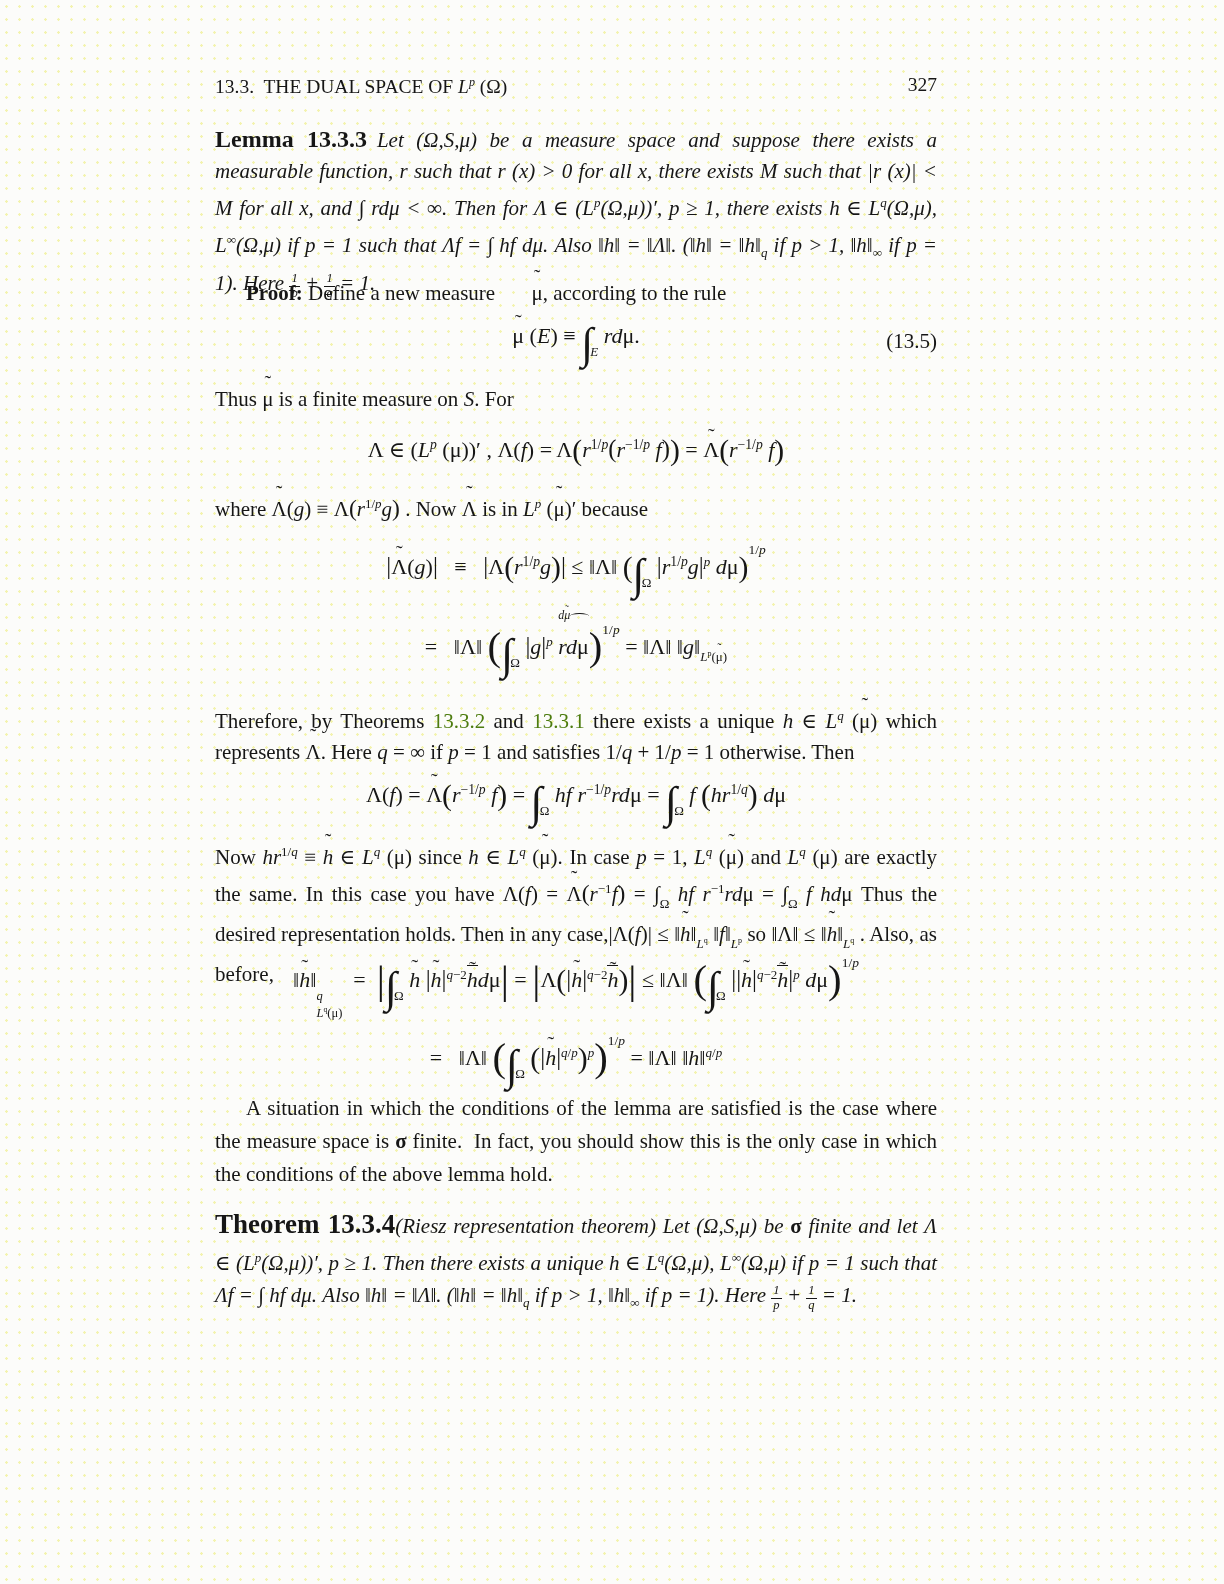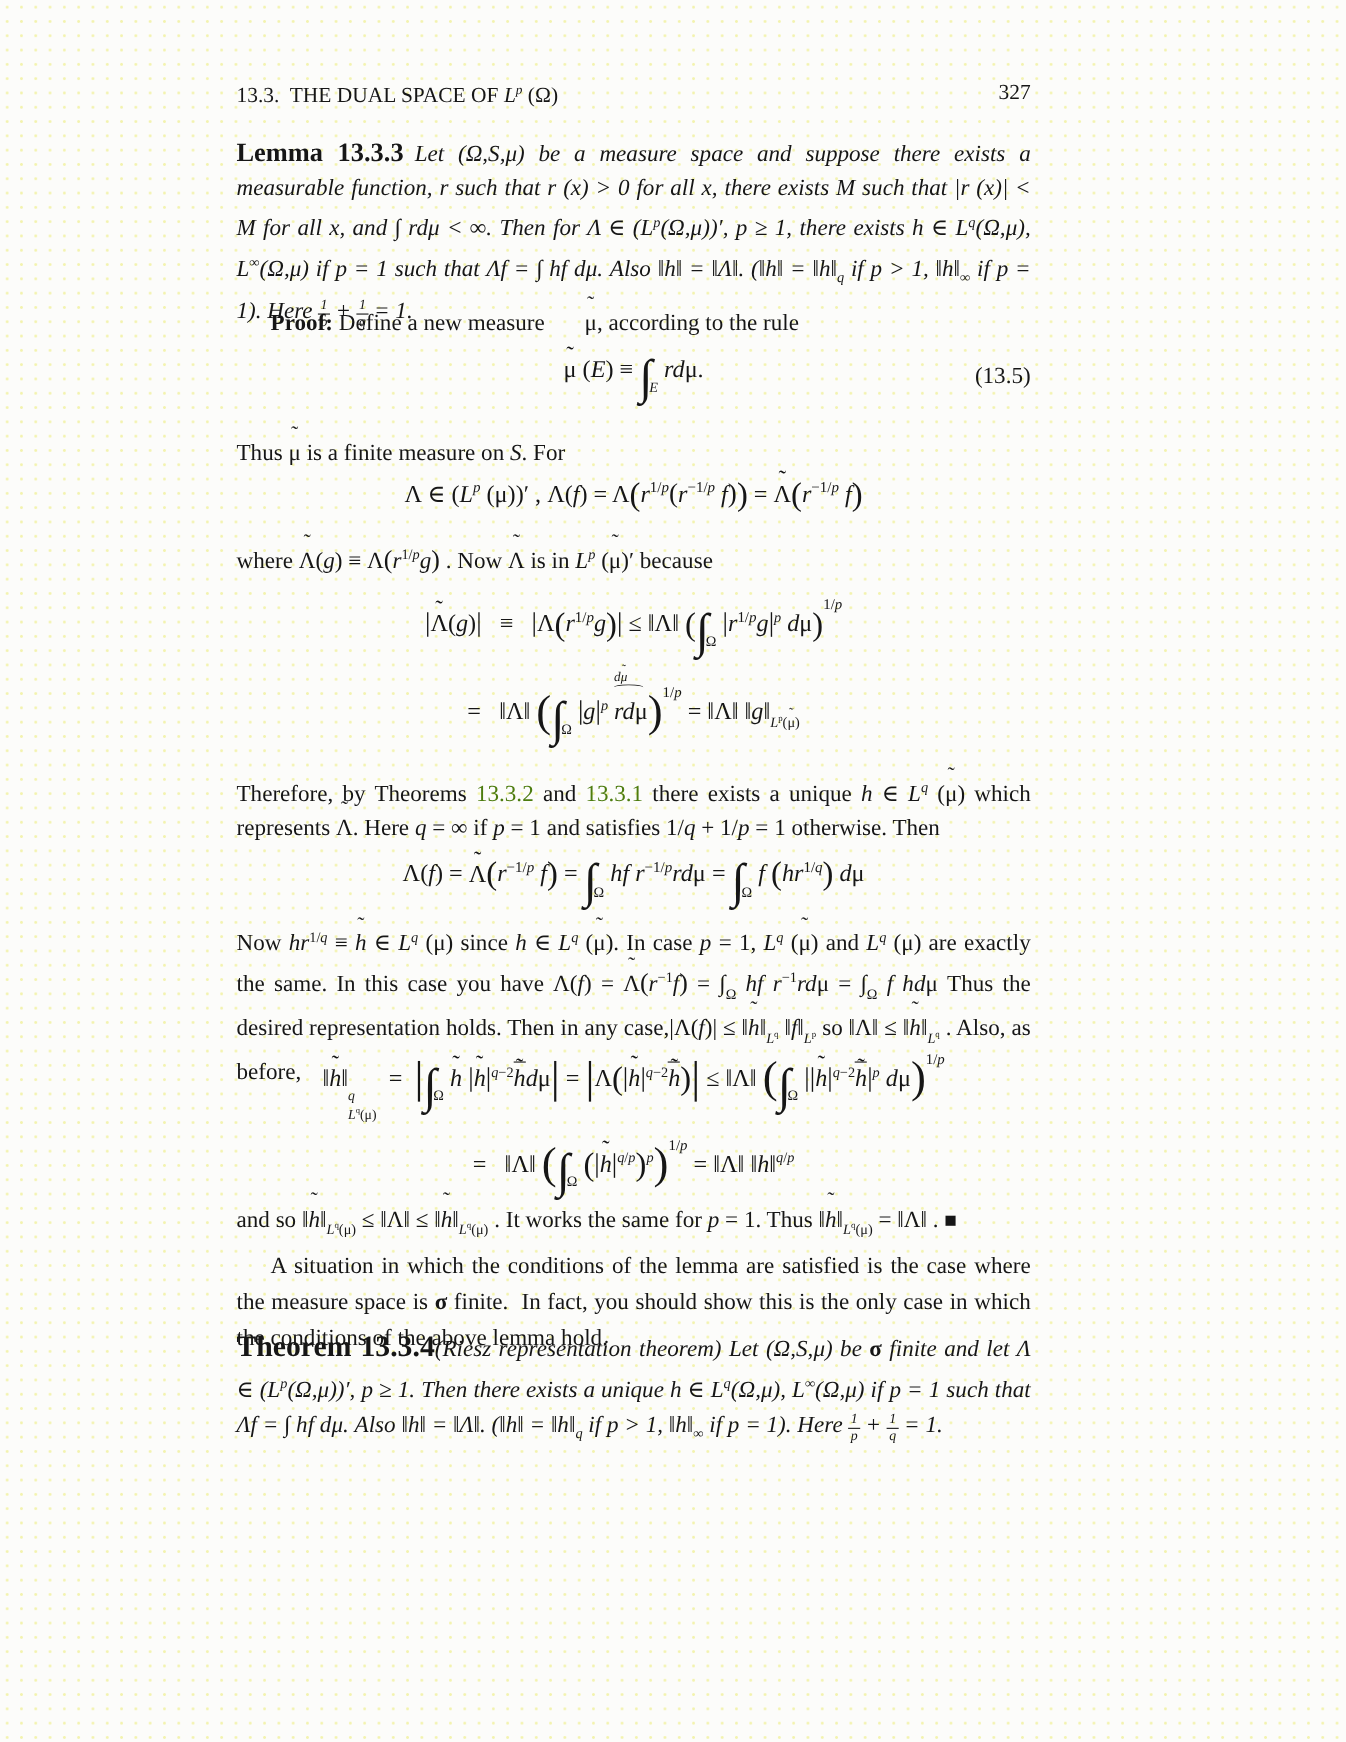--- a/index.html
+++ b/index.html
@@ -34,21 +34,21 @@
   .b2{font-size:112%;font-style:normal;}
   .b3{font-size:185%;font-weight:200;vertical-align:-0.14em;font-style:normal;}
   .td{position:relative;display:inline-block;}
   .td::after{content:"\02DC";position:absolute;left:50%;top:-0.52em;transform:translateX(-50%);font-size:0.95em;line-height:1;font-style:normal;}
   .cbar{display:inline-block;border-top:1.5px solid currentColor;padding-top:3px;line-height:1;}
   .fr{display:inline-block;text-align:center;vertical-align:-0.55em;font-size:0.6em;line-height:1.1;}
   .fr .n{display:block;border-bottom:1px solid currentColor;padding:0 2px;}
   .fr .d{display:block;}
   .ss{display:inline-flex;flex-direction:column;font-size:12.5px;line-height:13px;vertical-align:-13px;text-align:left;font-style:normal;}
   .ovb{position:relative;display:inline-block;}
-  .ovb-top{position:absolute;left:0;right:0;top:-24px;display:flex;flex-direction:column;align-items:flex-start;}
+  .ovb-top{position:absolute;left:0;right:0;top:-24px;display:flex;flex-direction:row;align-items:center;}
   .ovb-lab{font-size:12px;line-height:11px;font-style:italic;}
   .ovb-arc{width:86%;height:5px;border-top:1.4px solid currentColor;border-radius:50% 50% 0 0;margin-top:1px;}
   .eqnum{position:absolute;right:0;font-size:21px;font-style:normal;}
   .bsig{font-weight:bold;font-style:normal;}
 </style>
 </head>
 <body>
 
 <div id="page">
 
@@ -63,21 +63,21 @@
 
   <div class="blk indent" style="top:278px;">
     <span class="bold">Proof:</span><span> Define a new measure <span class="td">μ</span>, according to the rule</span>
   </div>
 
   <div class="eq" style="top:300px;height:82px;">
     <span class="eq-inner"><span class="td">μ</span> (<i>E</i>) ≡ <span class="bint">∫</span><sub class="isub"><i>E</i></sub> <i>rd</i>μ.</span>
     <span class="eqnum">(13.5)</span>
   </div>
 
-  <div class="blk" style="top:384px;margin-top:12px;">Thus <span class="td">μ</span> is a finite measure on <i>S</i>. For</div>
+  <div class="blk" style="top:384px;">Thus <span class="td">μ</span> is a finite measure on <i>S</i>. For</div>
 
   <div class="eq" style="top:418px;height:64px;">
     <span class="eq-inner">Λ ∈ (<i>L</i><sup><i>p</i></sup> (μ))′ , Λ(<i>f</i>) = Λ<span class="b1">(</span><i>r</i><sup>1/<i>p</i></sup><span class="b2">(</span><i>r</i><sup>−1/<i>p</i></sup> <i>f</i><span class="b2">)</span><span class="b1">)</span> = <span class="td">Λ</span><span class="b1">(</span><i>r</i><sup>−1/<i>p</i></sup> <i>f</i><span class="b1">)</span></span>
   </div>
 
   <div class="blk" style="top:488px;">where <span class="td">Λ</span>(<i>g</i>) ≡ Λ<span class="b2">(</span><i>r</i><sup>1/<i>p</i></sup><i>g</i><span class="b2">)</span> . Now <span class="td">Λ</span> is in <i>L</i><sup><i>p</i></sup> (<span class="td">μ</span>)′ because</div>
 
   <div class="eq" style="top:528px;height:76px;">
     <span class="eq-inner"><span class="b2">|</span><span class="td">Λ</span>(<i>g</i>)<span class="b2">|</span> &nbsp;&nbsp;≡&nbsp;&nbsp; <span class="b2">|</span>Λ<span class="b1">(</span><i>r</i><sup>1/<i>p</i></sup><i>g</i><span class="b1">)</span><span class="b2">|</span> ≤ ‖Λ‖ <span class="b1">(</span><span class="bint">∫</span><sub class="isub">Ω</sub> <span class="b2">|</span><i>r</i><sup>1/<i>p</i></sup><i>g</i><span class="b2">|</span><sup class="psup"><i>p</i></sup> <i>d</i>μ<span class="b1">)</span><sup class="osup">1/<i>p</i></sup></span>
   </div>
@@ -102,21 +102,20 @@
           <span><i>q</i></span>
           <span><i>L</i><sup>q</sup>(μ)</span>
         </span> &nbsp;=&nbsp; <span class="b3">|</span><span class="bint">∫</span><sub class="isub">Ω</sub> <i class="td">h</i> <span class="b2">|</span><i class="td">h</i><span class="b2">|</span><sup class="psup"><i>q</i>−2</sup><span class="cbar"><i class="td">h</i></span><i>d</i>μ<span class="b3">|</span> = <span class="b3">|</span>Λ<span class="b1">(</span><span class="b2">|</span><i class="td">h</i><span class="b2">|</span><sup class="psup"><i>q</i>−2</sup><span class="cbar"><i class="td">h</i></span><span class="b1">)</span><span class="b3">|</span> ≤ ‖Λ‖ <span class="b3">(</span><span class="bint">∫</span><sub class="isub">Ω</sub> <span class="b2">|</span><span class="b2">|</span><i class="td">h</i><span class="b2">|</span><sup class="psup"><i>q</i>−2</sup><span class="cbar"><i class="td">h</i></span><span class="b2">|</span><sup class="psup"><i>p</i></sup> <i>d</i>μ<span class="b3">)</span><sup class="osup">1/<i>p</i></sup></span>
   </div>
 
   <div class="eq" style="top:1022px;height:70px;">
     <span class="eq-inner">= &nbsp;&nbsp;‖Λ‖ <span class="b3">(</span><span class="bint">∫</span><sub class="isub">Ω</sub> <span class="b1">(</span><span class="b2">|</span><i class="td">h</i><span class="b2">|</span><sup class="psup"><i>q</i>/<i>p</i></sup><span class="b1">)</span><sup class="psup"><i>p</i></sup><span class="b3">)</span><sup class="osup">1/<i>p</i></sup> = ‖Λ‖ ‖<i>h</i>‖<sup class="psup"><i>q</i>/<i>p</i></sup></span>
   </div>
 
   <div class="blk" style="top:1092px;line-height:33px;">
-    <span>and so ‖<i class="td">h</i>‖<sub class="nsub"><i>L</i><sup>q</sup>(μ)</sub> ≤ ‖Λ‖ ≤ ‖<i class="td">h</i>‖<sub class="nsub"><i>L</i><sup>q</sup>(μ)</sub> . It works the same for <i>p</i> = 1. Thus ‖<i class="td">h</i>‖<sub class="nsub"><i>L</i><sup>q</sup>(μ)</sub> = ‖Λ‖ . <span class="qed">■</span></span>
     <div class="indent">A situation in which the conditions of the lemma are satisfied is the case where the measure space is <b class="bsig">σ</b> finite.&nbsp; In fact, you should show this is the only case in which the conditions of the above lemma hold.</div>
   </div>
 
   <div class="blk" style="top:1208px;line-height:32px;">
     <span class="bigthm-label">Theorem 13.3.4</span><span class="thm-body">(Riesz representation theorem) Let (Ω,S,μ) be <b class="bsig">σ</b> finite and let Λ ∈ (L<sup>p</sup>(Ω,μ))′, p ≥ 1. Then there exists a unique h ∈ L<sup>q</sup>(Ω,μ), L<sup>∞</sup>(Ω,μ) if p = 1 such that Λf = ∫ hf dμ. Also ‖h‖ = ‖Λ‖. (‖h‖ = ‖h‖<sub>q</sub> if p &gt; 1, ‖h‖<sub>∞</sub> if p = 1). Here <span class="fr"><span class="n">1</span><span class="d">p</span></span> + <span class="fr"><span class="n">1</span><span class="d">q</span></span> = 1.</span>
   </div>
 
 </div>
 
 </body></html>

